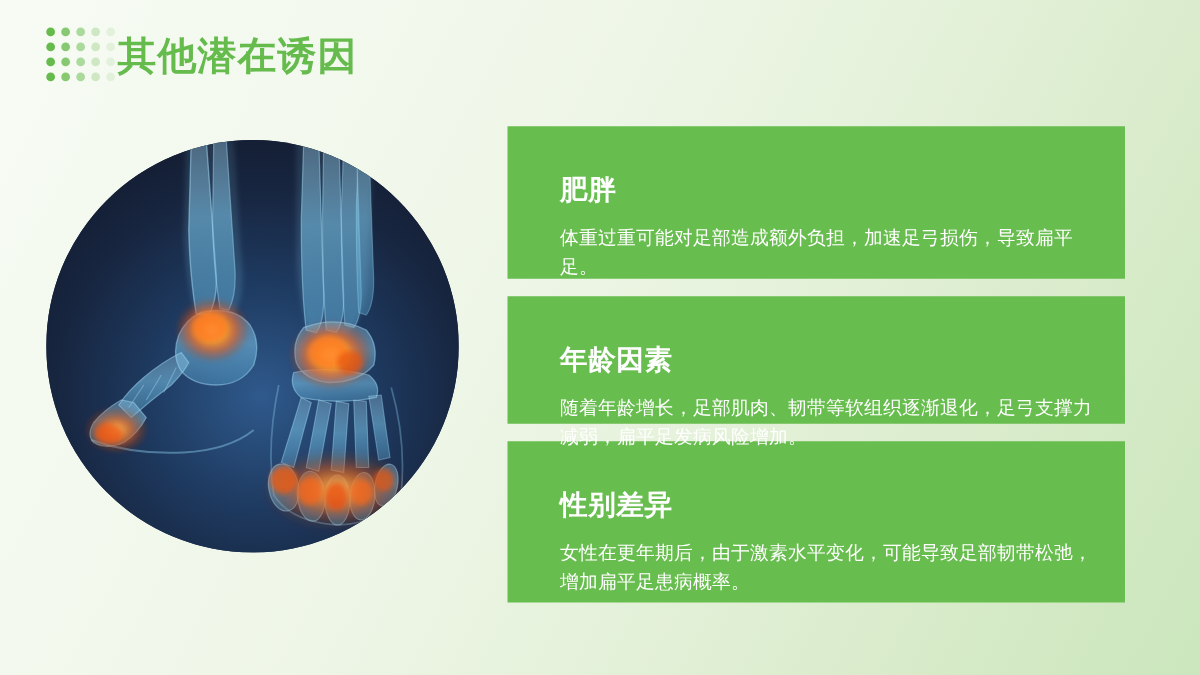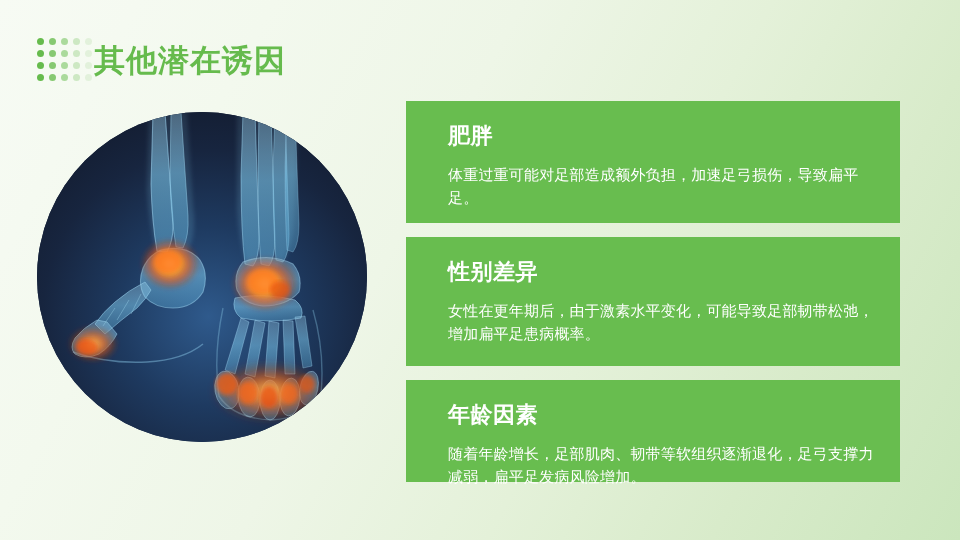--- a/index.html
+++ b/index.html
@@ -25,21 +25,21 @@
         #e4f1d9 62%,
         #d8ebca 80%,
         #cbe6bd 100%);
     overflow: hidden;
   }
 
   
   .header {
     position: absolute;
     left: 0;
-    top: 16px;
+    top: 0;
     width: 795px;
     height: 88px;
   }
 
   .dot-grid {
     position: absolute;
     left: 37px;
     top: 22px;
     display: grid;
     grid-template-columns: repeat(5, 8px);
@@ -105,21 +105,21 @@
   .card:last-child { margin-bottom: 0; }
   .card-1 { height: 122px; }
   .card-2 { height: 102px; }
   .card-3 { height: 129px; }
 
   .card-title {
     font-size: 22px;
     font-weight: bold;
     color: #ffffff;
     line-height: 30px;
-    margin: 0 0 12px 0;
+    margin: 16px 0 12px 0;
     letter-spacing: 0.5px;
   }
   .card-body {
     font-size: 15px;
     color: #ffffff;
     line-height: 23px;
     margin: 0;
     letter-spacing: 0.2px;
   }
 </style>
@@ -275,25 +275,25 @@
     </svg>
   </div>
 
   <div class="cards">
 
     <div class="card card-1">
       <p class="card-title">肥胖</p>
       <p class="card-body">体重过重可能对足部造成额外负担，加速足弓损伤，导致扁平足。</p>
     </div>
 
+    <div class="card card-2">
+      <p class="card-title">年龄因素</p>
+      <p class="card-body">随着年龄增长，足部肌肉、韧带等软组织逐渐退化，足弓支撑力减弱，扁平足发病风险增加。</p>
+    </div>
+
     <div class="card card-3">
       <p class="card-title">性别差异</p>
       <p class="card-body">女性在更年期后，由于激素水平变化，可能导致足部韧带松弛，增加扁平足患病概率。</p>
     </div>
 
-    <div class="card card-2">
-      <p class="card-title">年龄因素</p>
-      <p class="card-body">随着年龄增长，足部肌肉、韧带等软组织逐渐退化，足弓支撑力减弱，扁平足发病风险增加。</p>
-    </div>
-
   </div>
 
 </div>
 
 </body></html>

